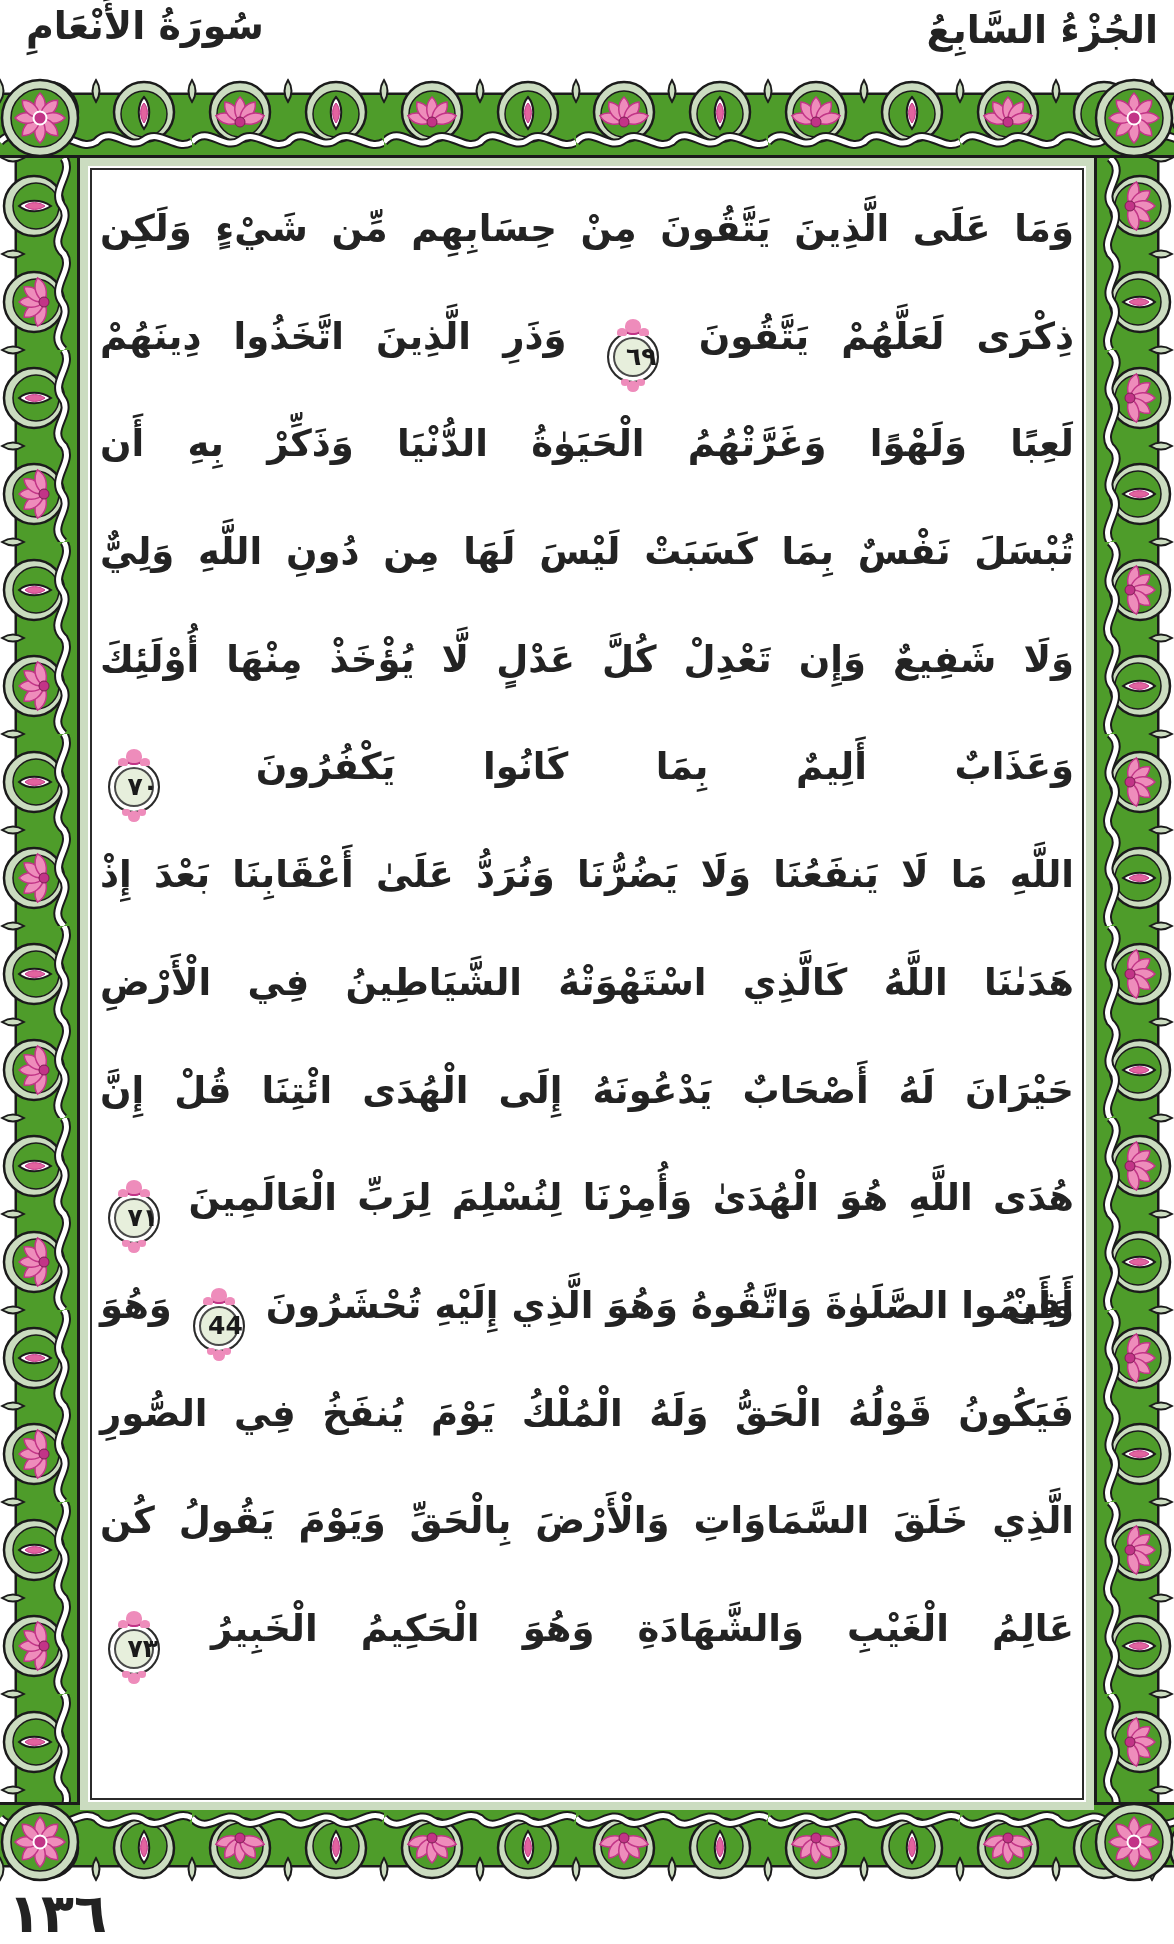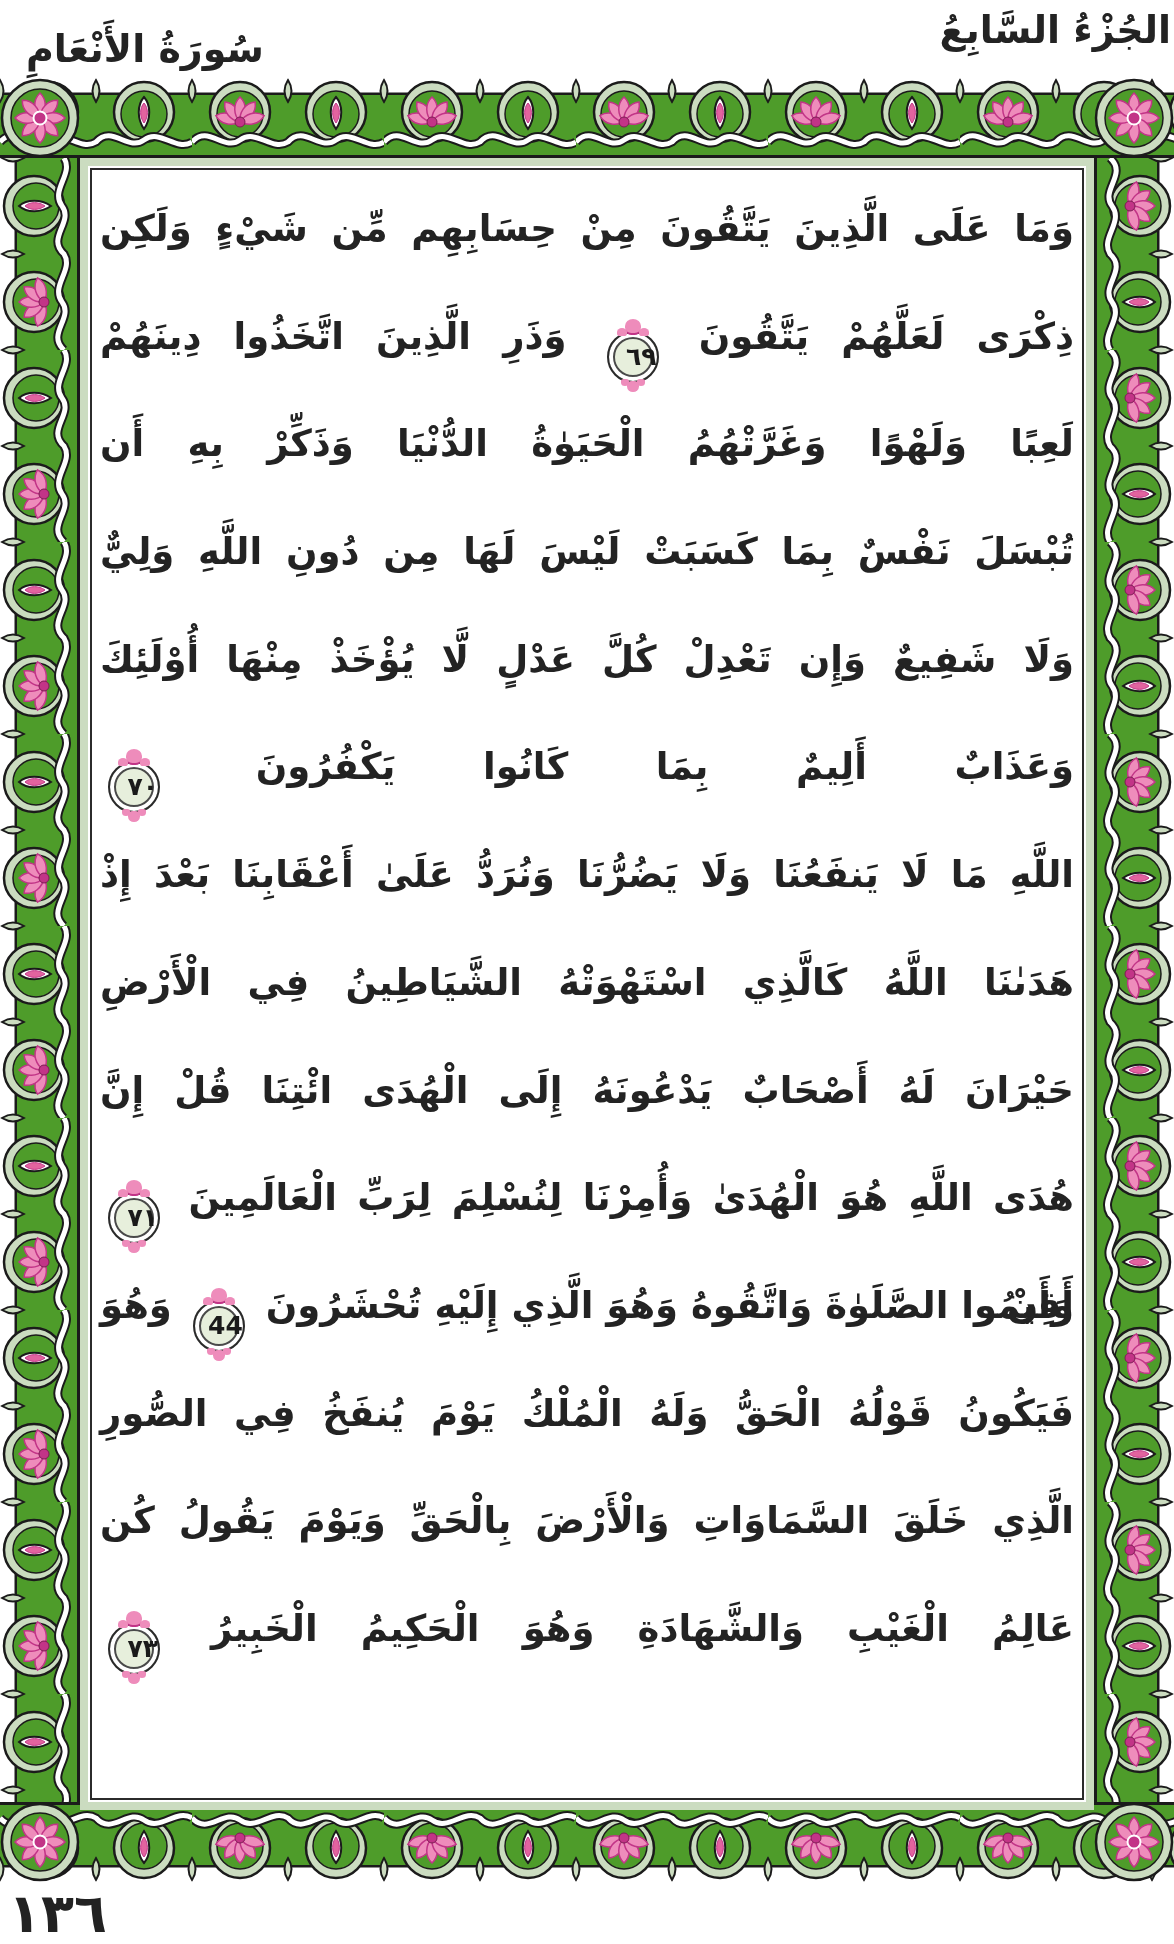--- a/index.html
+++ b/index.html
@@ -11,22 +11,22 @@
     --bud-pink:#e2639f;
     --marker-bg:#e7efdc;
     --text-ink:#232323;
   }
   *{margin:0;padding:0;box-sizing:border-box;}
   html,body{width:1174px;height:1944px;background:#ffffff;overflow:hidden;}
   body{font-family:"DejaVu Sans",sans-serif;position:relative;}
 
   .header{position:absolute;top:0;left:0;width:1174px;height:78px;}
   .hdr{position:absolute;direction:rtl;font-size:38px;font-weight:bold;color:var(--text-ink);white-space:nowrap;}
-  .hdr-right{right:3px;top:8px;}
-  .hdr-left{left:26px;top:27px;}
+  .hdr-right{right:16px;top:8px;}
+  .hdr-left{left:26px;top:4px;}
 
   .frame{position:absolute;left:0;top:78px;}
 
   .textarea{position:absolute;left:100px;top:175px;width:974px;height:1616px;direction:rtl;}
   .qline{
     height:107.7px;line-height:107.7px;
     text-align:justify;text-align-last:justify;
     font-size:37px;font-weight:bold;color:var(--text-ink);
   }
   .qtext{white-space:normal;margin-top:6px;}

